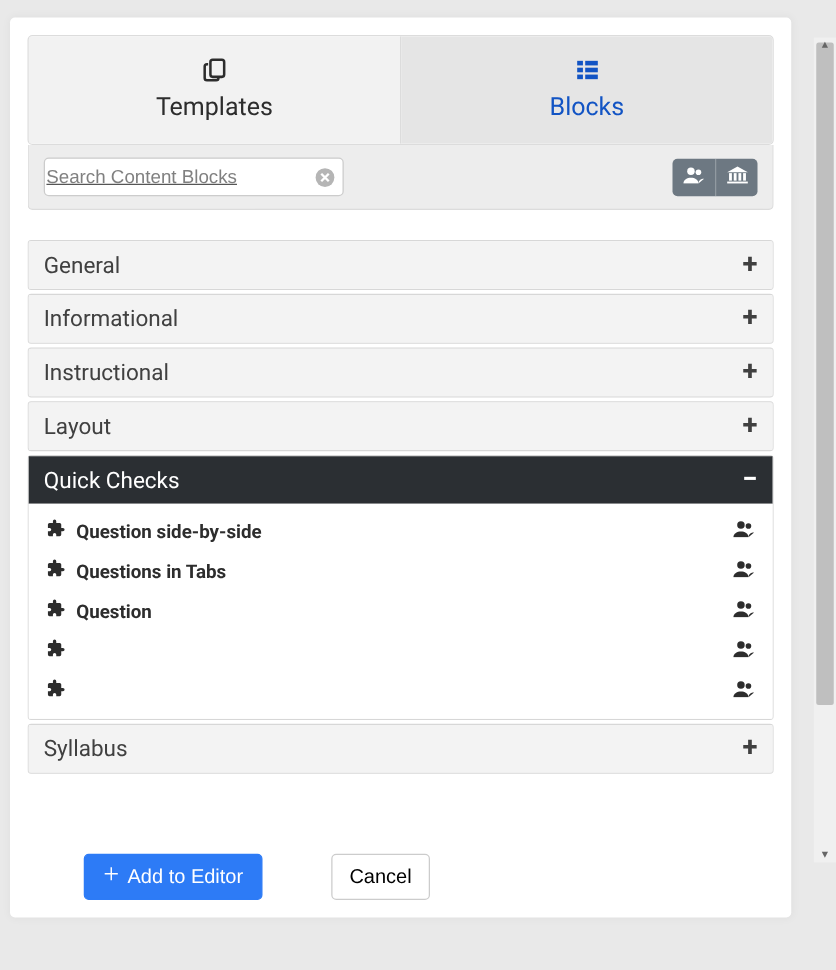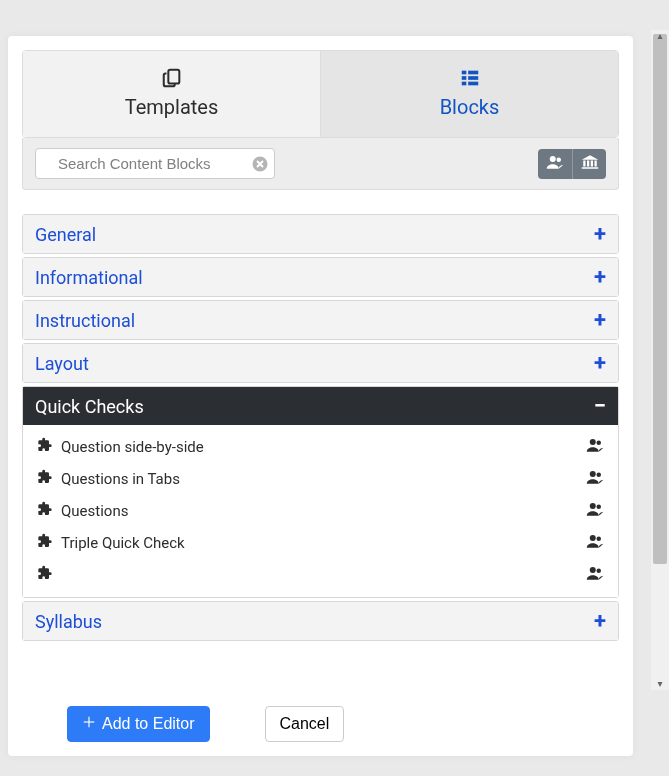--- a/index.html
+++ b/index.html
@@ -37,21 +37,21 @@
     color: #666;
     text-align: center;
     line-height: 12px;
   }
   .scroll-arrow.up { top: 30px; }
   .scroll-arrow.down { top: 678px; }
 
   .panel {
     position: absolute;
     left: 8px;
-    top: 36px;
+    top: 14px;
     width: 625px;
     height: 720px;
     background: #fff;
     border-radius: 4px;
     box-shadow: 0 0 8px rgba(0,0,0,0.05);
     padding: 14px;
     display: flex;
     flex-direction: column;
   }
 
@@ -93,26 +93,27 @@
     align-items: center;
     gap: 10px;
     border-radius: 0 0 4px 4px;
   }
   .search-input-wrap {
     position: relative;
     width: 240px;
   }
   .search-input {
     width: 100%;
-    padding: 6px 30px 6px 22px;
+    padding: 6px 30px 6px 1px;
     border: 1px solid #ccc;
     border-radius: 4px;
     font-size: 15px;
     color: #555;
     background: #fff;
+    text-decoration: underline;
   }
   .search-input::placeholder { color: #808080; }
   .clear-icon {
     position: absolute;
     right: 6px;
     top: 50%;
     transform: translateY(-50%);
     width: 18px;
     height: 18px;
     color: #b5b5b5;
@@ -146,32 +147,33 @@
     border-radius: 3px;
     margin-bottom: 3px;
   }
   .cat-header {
     display: flex;
     align-items: center;
     justify-content: space-between;
     padding: 8px 12px;
     background: #f3f3f3;
     font-size: 18px;
-    color: #1d4ed8;
+    color: #404040;
     cursor: pointer;
   }
   .cat-header.expanded {
     background: #2b2f33;
     color: #fff;
   }
   .cat-toggle { font-size: 22px; font-weight: bold; line-height: 1; }
 
   .cat-items {
     background: #fff;
     padding: 6px 0;
+    font-weight: bold;
   }
   .item-row {
     display: flex;
     align-items: center;
     padding: 6px 14px;
     font-size: 15px;
     color: #2d2d2d;
     cursor: pointer;
   }
   .item-row .puzzle-icon {
@@ -352,38 +354,37 @@
               </svg>
           </span>
         </div>
 
         <div class="item-row">
           <span class="puzzle-icon">
             <svg width="16" height="16" viewBox="0 0 24 24" fill="#2d2d2d">
                 <path d="M20 11h-2V7a2 2 0 0 0-2-2h-4V3a2 2 0 1 0-4 0v2H4a2 2 0 0 0-2 2v4h2a2 2 0 1 1 0 4H2v4a2 2 0 0 0 2 2h4v-2a2 2 0 1 1 4 0v2h4a2 2 0 0 0 2-2v-4h2a2 2 0 1 0 0-4z"></path>
               </svg>
           </span>
-          <span>Questions</span>
+          <span>Question</span>
           <span class="share-icon">
             <svg width="18" height="14" viewBox="0 0 24 18" fill="#2d2d2d">
                 <circle cx="9" cy="5" r="4"></circle>
                 <circle cx="17" cy="6" r="3"></circle>
                 <path d="M1 18c0-4 4-6 8-6s8 2 8 6"></path>
                 <path d="M17 18c0-3 2.5-5 6-5"></path>
               </svg>
           </span>
         </div>
 
         <div class="item-row">
           <span class="puzzle-icon">
             <svg width="16" height="16" viewBox="0 0 24 24" fill="#2d2d2d">
                 <path d="M20 11h-2V7a2 2 0 0 0-2-2h-4V3a2 2 0 1 0-4 0v2H4a2 2 0 0 0-2 2v4h2a2 2 0 1 1 0 4H2v4a2 2 0 0 0 2 2h4v-2a2 2 0 1 1 4 0v2h4a2 2 0 0 0 2-2v-4h2a2 2 0 1 0 0-4z"></path>
               </svg>
           </span>
-          <span>Triple Quick Check</span>
           <span class="share-icon">
             <svg width="18" height="14" viewBox="0 0 24 18" fill="#2d2d2d">
                 <circle cx="9" cy="5" r="4"></circle>
                 <circle cx="17" cy="6" r="3"></circle>
                 <path d="M1 18c0-4 4-6 8-6s8 2 8 6"></path>
                 <path d="M17 18c0-3 2.5-5 6-5"></path>
               </svg>
           </span>
         </div>
 

